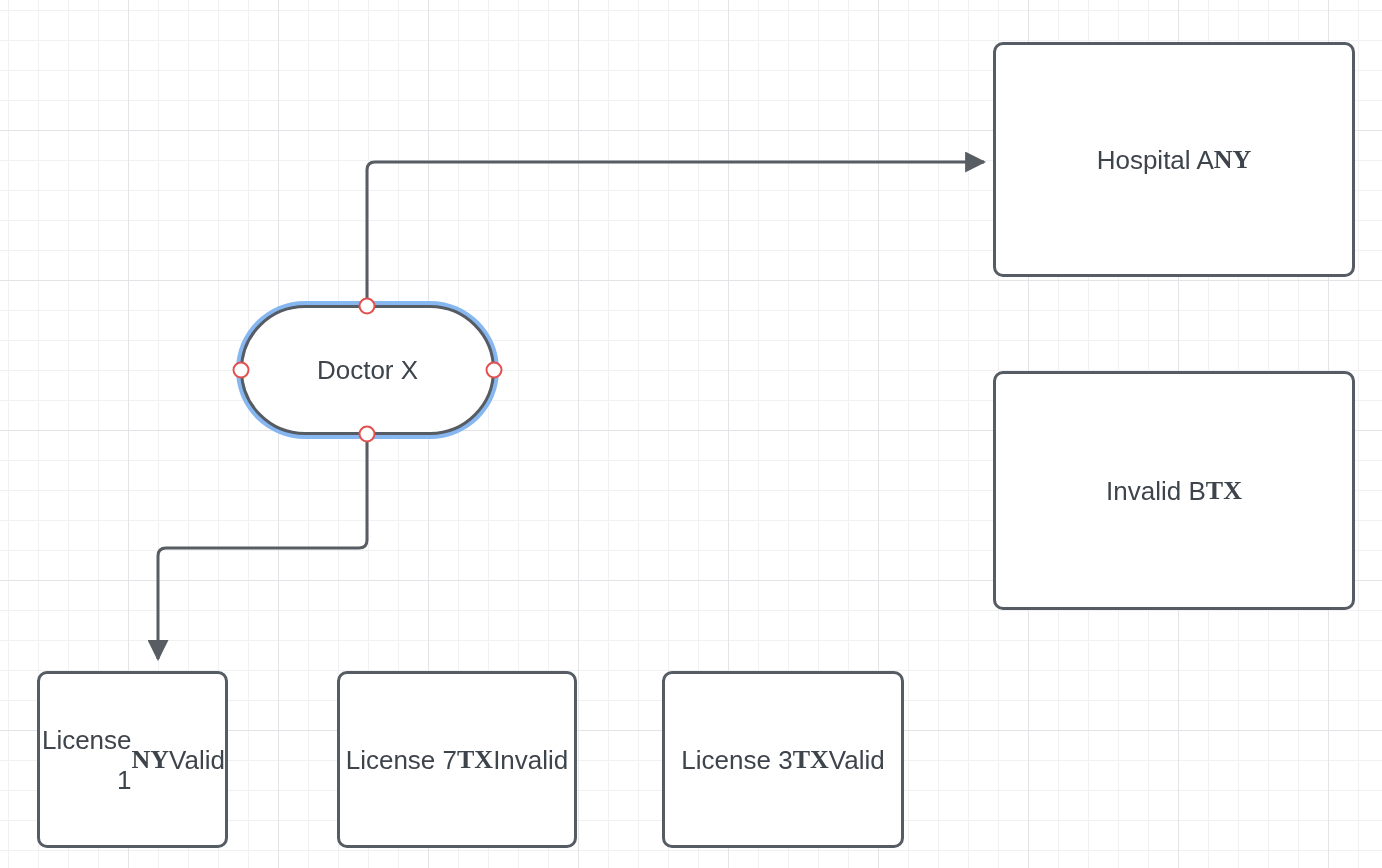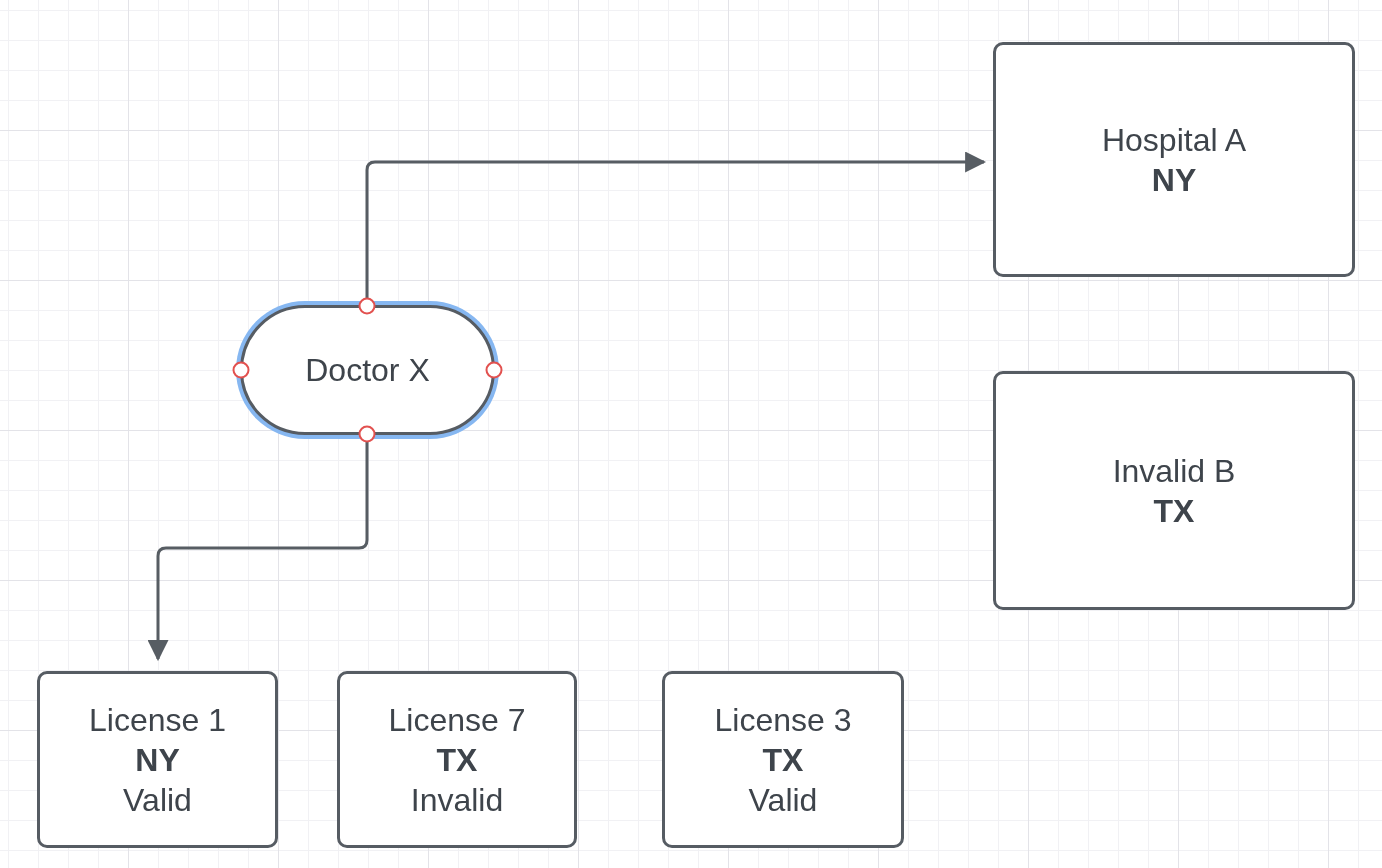--- a/index.html
+++ b/index.html
@@ -19,38 +19,38 @@
       linear-gradient(to bottom, #f1f1f4 1px, transparent 1px);
     background-size: 150px 150px, 150px 150px, 30px 30px, 30px 30px;
     background-position: 128px 130px, 128px 130px, 8px 10px, 8px 10px;
   }
   .node {
     position: absolute;
     background: #ffffff;
     border: 3px solid #565c63;
     border-radius: 10px;
     display: flex;
-    flex-direction: column;
+    flex-direction: row;
     align-items: center;
     justify-content: center;
     color: #3e444b;
-    font-size: 32px;
+    font-size: 26px;
     line-height: 40px;
     text-align: right;
     box-sizing: border-box;
   }
-  .node .state, .node .bold { font-weight: 700; }
+  .node .state, .node .bold { font-weight: 700; font-family: Liberation Serif, serif; }
   .pill {
     border-radius: 65px;
     box-shadow: 0 0 0 4px #86b7f1; 
   }
   #hospital-a { left: 993px; top: 42px;  width: 362px; height: 235px; }
   #hospital-b { left: 993px; top: 371px; width: 362px; height: 239px; }
   #doctor-x   { left: 240px; top: 305px; width: 255px; height: 130px; }
-  #license-1  { left: 37px;  top: 671px; width: 241px; height: 177px; }
+  #license-1  { left: 37px;  top: 671px; width: 191px; height: 177px; }
   #license-2  { left: 337px; top: 671px; width: 240px; height: 177px; }
   #license-3  { left: 635px; top: 671px; width: 242px; height: 177px; margin-left: 27px; }
   .anchor {
     position: absolute;
     width: 17px; height: 17px;
     background: #ffffff;
     border: 2.5px solid #e2514f;
     border-radius: 50%;
     box-sizing: border-box;
     transform: translate(-50%, -50%);

